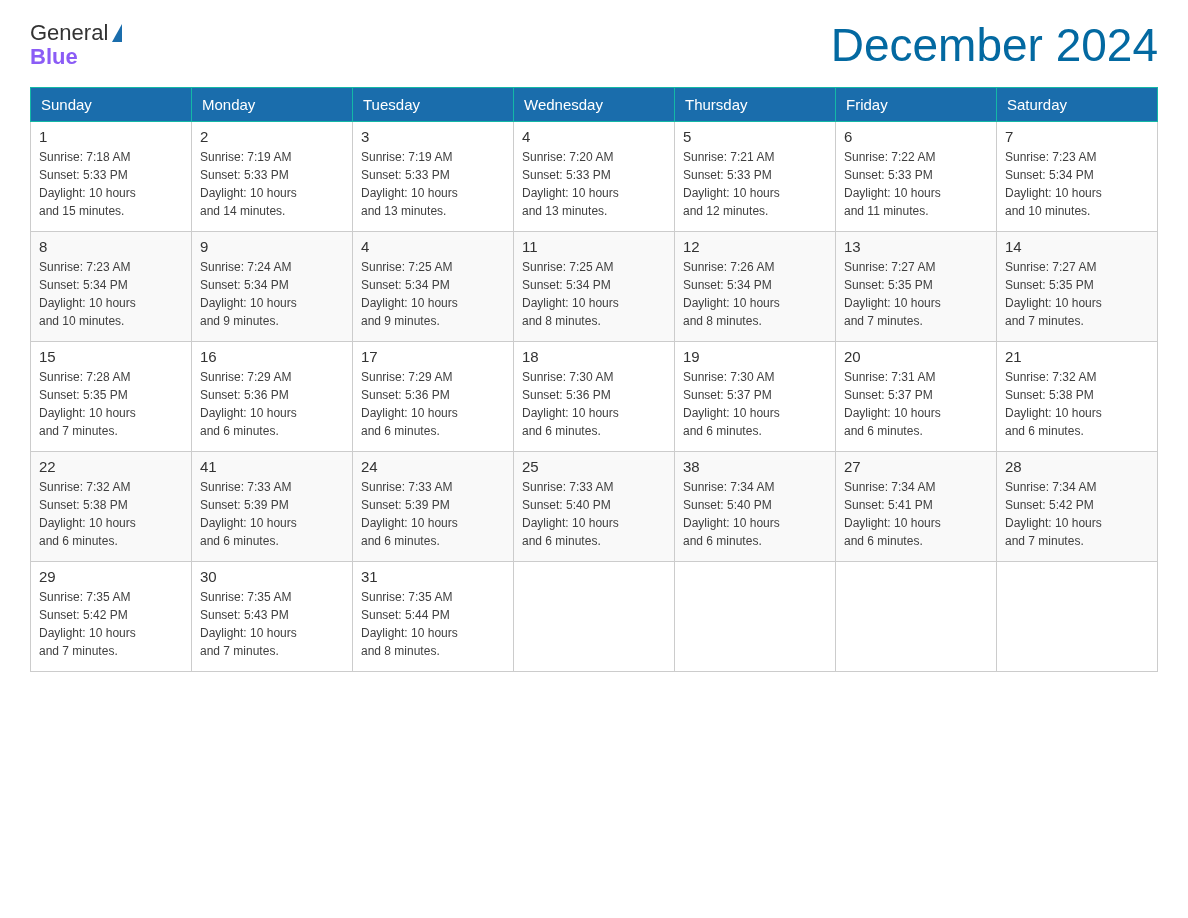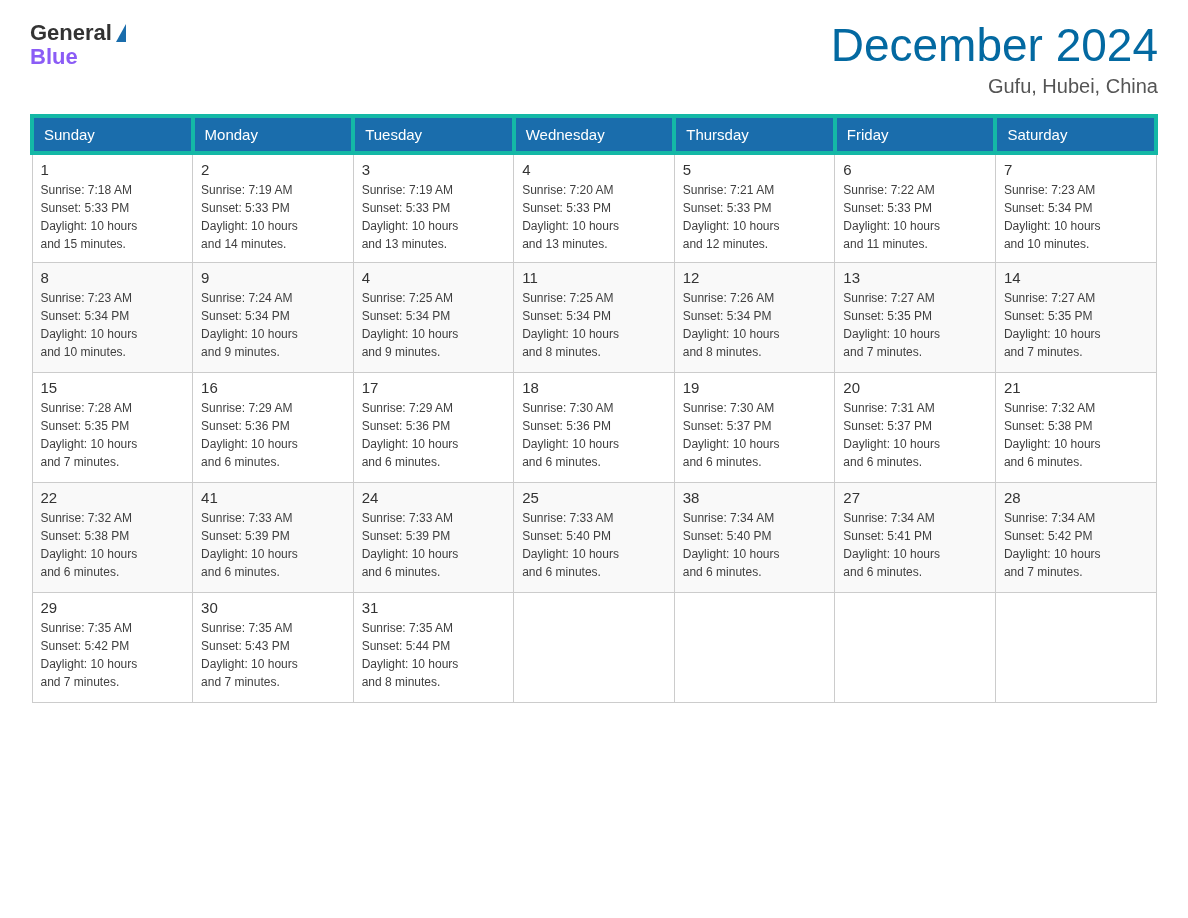--- a/index.html
+++ b/index.html
@@ -22,21 +22,21 @@
       align-items: flex-start;
     }
     .logo-text {
       font-size: 22px;
       font-weight: bold;
       color: #333;
       display: flex;
       align-items: center;
       gap: 2px;
     }
-    .logo-general { color: #333; font-weight: bold; }
+    .logo-general { color: #333; font-weight: normal; }
     .logo-triangle {
       display: inline-block;
       width: 0;
       height: 0;
       border-left: 10px solid transparent;
       border-right: 0px solid transparent;
       border-bottom: 18px solid #1a6dac;
       margin-left: 2px;
       vertical-align: middle;
     }
@@ -65,21 +65,21 @@
       border-collapse: collapse;
       table-layout: fixed;
     }
     thead tr th {
       background: #1a6dac;
       color: #fff;
       font-size: 15px;
       font-weight: normal;
       padding: 8px 10px;
       text-align: left;
-      border: 4px solid #14b8a6;
+      border: 1px solid #14b8a6;
     }
     tbody tr td {
       border: 1px solid #ccc;
       vertical-align: top;
       padding: 6px 8px;
       height: 110px;
       font-size: 12.5px;
       color: #333;
       background: #fff;
     }
@@ -107,21 +107,20 @@
 <div class="header">
   <div class="logo">
     <div class="logo-text">
       <span class="logo-general">General</span>
       <span class="logo-triangle"></span>
     </div>
     <div class="logo-blue">Blue</div>
   </div>
   <div class="title-block">
     <div class="month-title">December 2024</div>
-    <div class="location">Gufu, Hubei, China</div>
   </div>
 </div>
 
 <table>
   <thead>
     <tr>
     <th>Sunday</th>
         <th>Monday</th>
         <th>Tuesday</th>
         <th>Wednesday</th>

